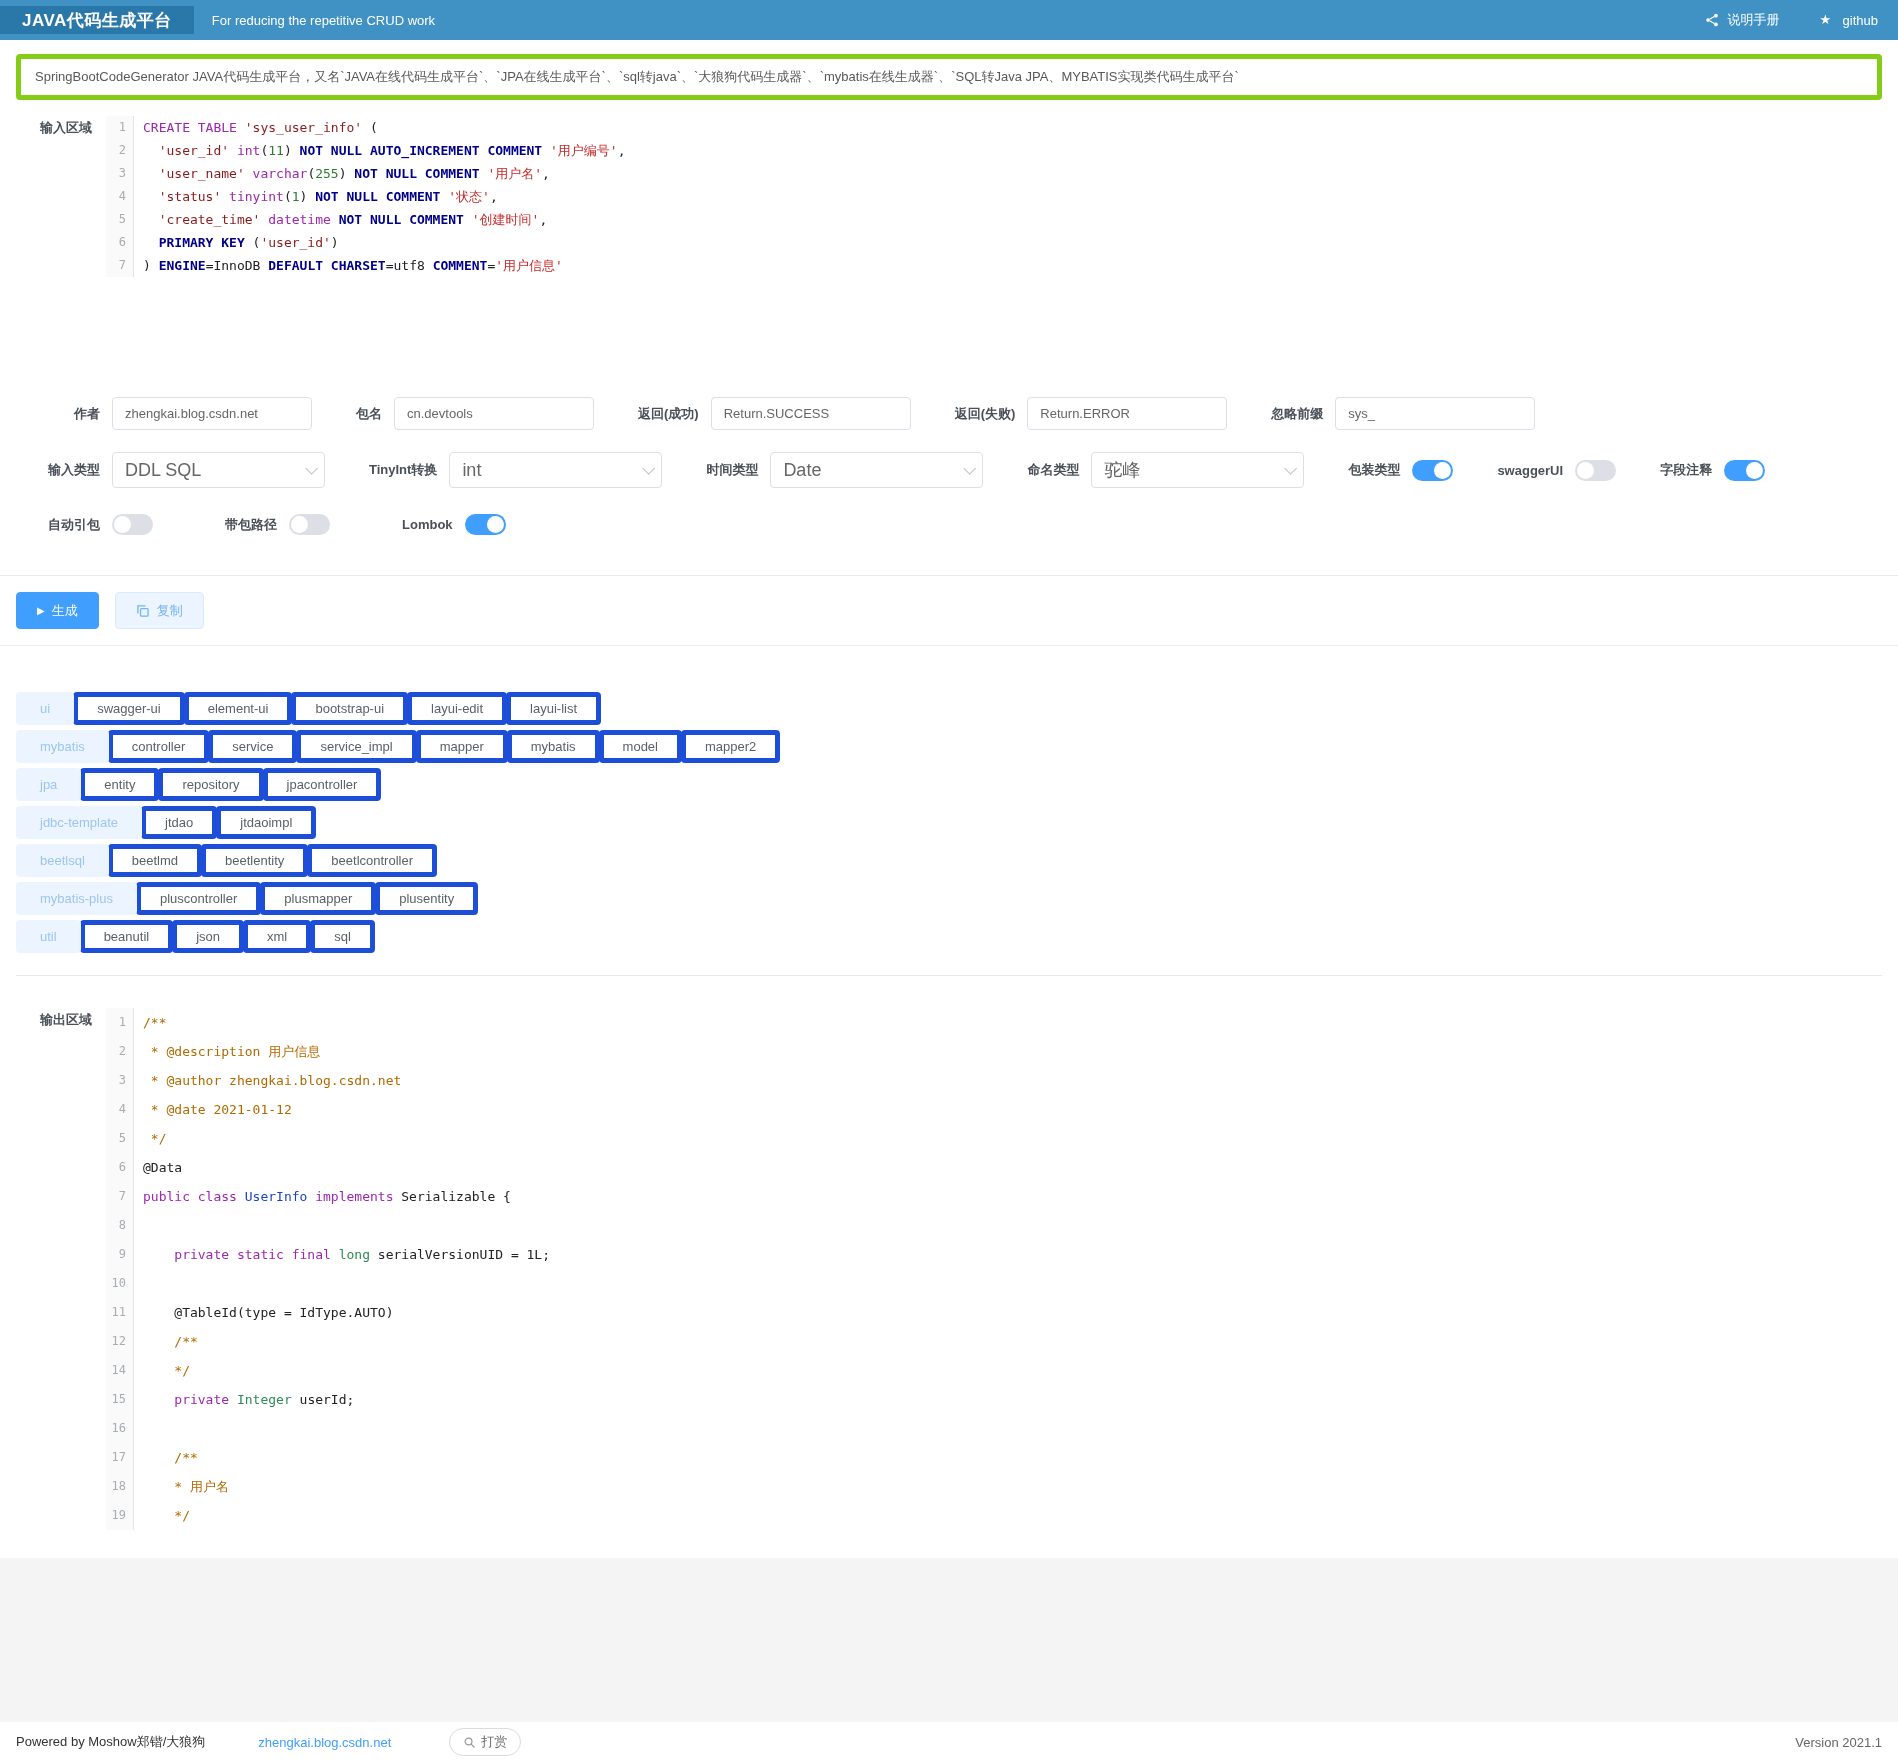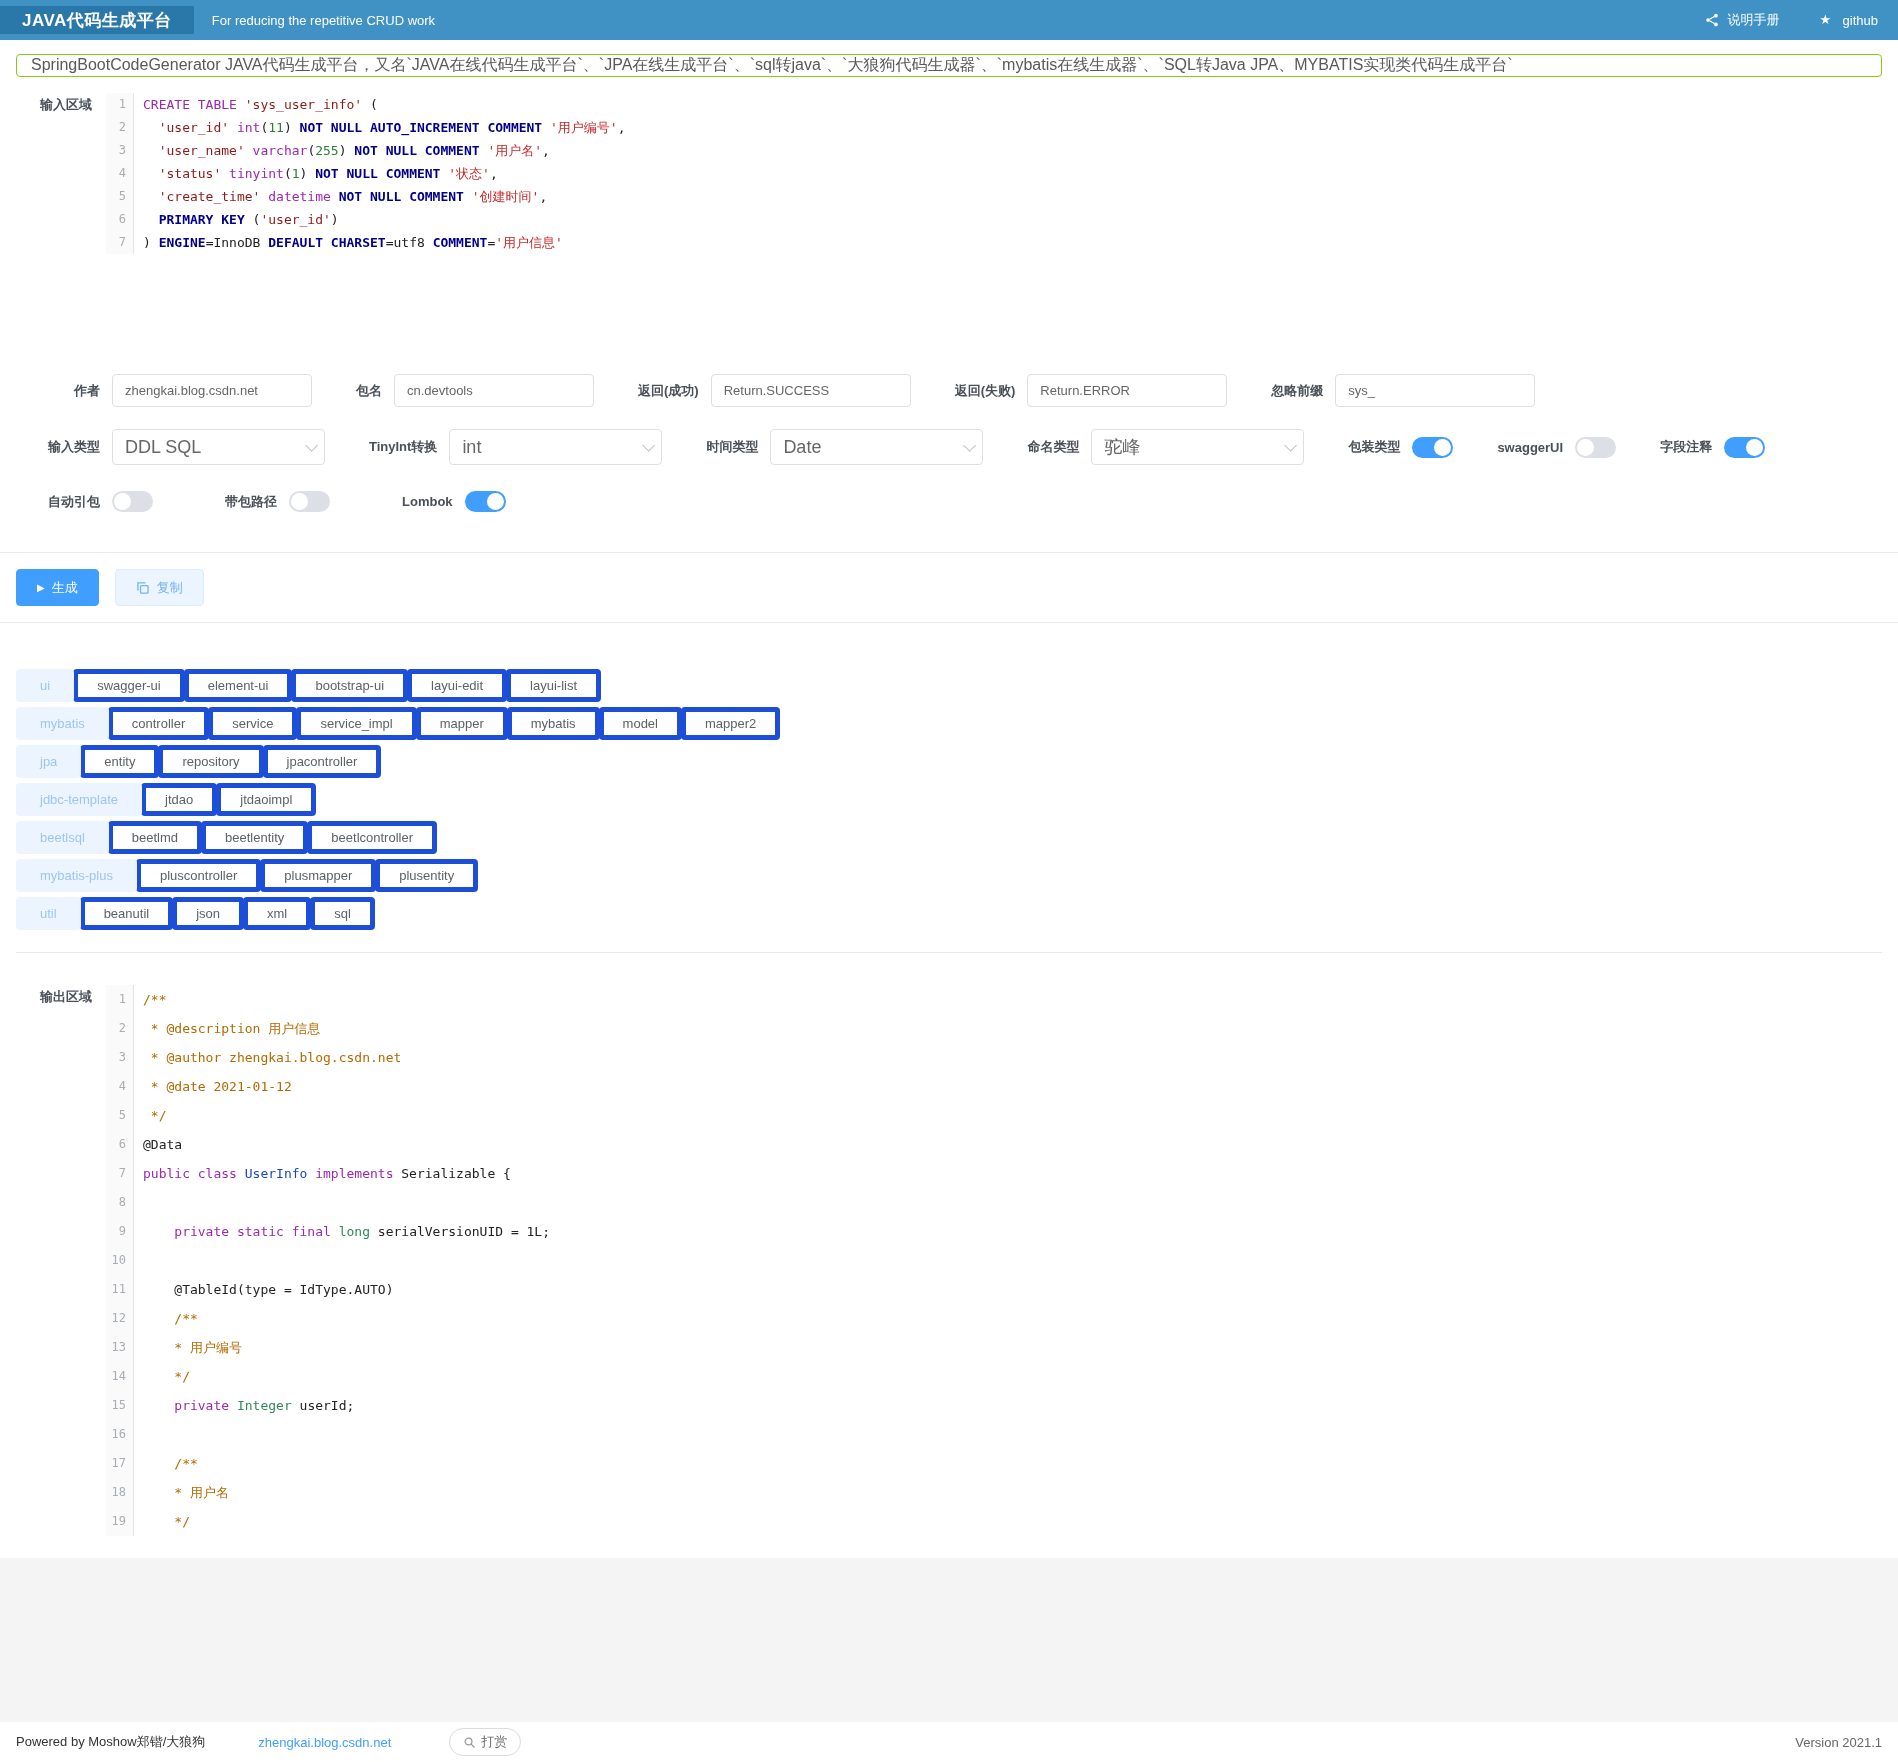--- a/index.html
+++ b/index.html
@@ -24,22 +24,22 @@
   .header .spacer { flex: 1; }
   .hlink {
     display: flex; align-items: center; gap: 9px; font-size: 13px;
     margin-right: 40px; cursor: pointer;
   }
   .hlink:last-child { margin-right: 20px; }
   .hicon { width: 14px; height: 14px; display: inline-flex; }
   
   .main { background: #fff; height: 1518px; overflow: hidden; flex: none; }
   .intro-box {
-    margin: 14px 16px 0 16px; border: 1px solid #84cc16; border-radius: 4px;
-    padding: 0 14px; font-size: 16px; color: #595959;
+    margin: 14px 16px 0 16px; border: 5px solid #84cc16; border-radius: 4px;
+    padding: 9px 14px; font-size: 13px; color: #595959;
   }
   
   .editor-section { display: flex; margin: 16px 16px 0 0; }
   .ed-label {
     width: 106px; flex: none; text-align: right; padding-right: 14px;
     font-size: 13px; font-weight: bold; color: #4a5058; padding-top: 3px;
   }
   .editor { flex: 1; font-family: "DejaVu Sans Mono", monospace; font-size: 13px; }
   .cl-row { display: flex; }
   .editor .ln {
@@ -404,24 +404,20 @@
         </div>
         <div class="cl-row">
           <span class="ln">11</span>
           <span class="lc"><span class="tk-p">    @TableId(type = IdType.AUTO)</span></span>
         </div>
         <div class="cl-row">
           <span class="ln">12</span>
           <span class="lc"><span class="tk-p">    </span><span class="tk-cm">/**</span></span>
         </div>
         <div class="cl-row">
-          <span class="ln">13</span>
-          <span class="lc"><span class="tk-p">    </span><span class="tk-cm">* 用户编号</span></span>
-        </div>
-        <div class="cl-row">
           <span class="ln">14</span>
           <span class="lc"><span class="tk-p">    </span><span class="tk-cm">*/</span></span>
         </div>
         <div class="cl-row">
           <span class="ln">15</span>
           <span class="lc"><span class="tk-p">    </span><span class="tk-kw">private </span><span class="tk-ty">Integer</span><span class="tk-p"> userId;</span></span>
         </div>
         <div class="cl-row">
           <span class="ln">16</span>
           <span class="lc"> </span>

